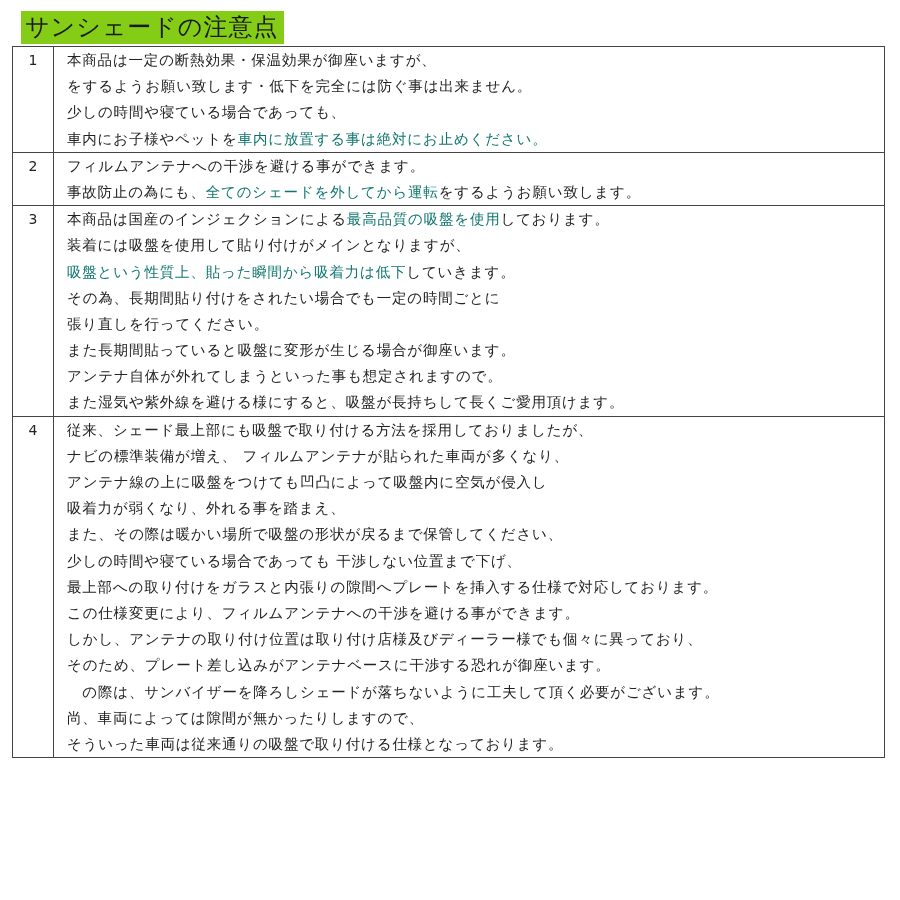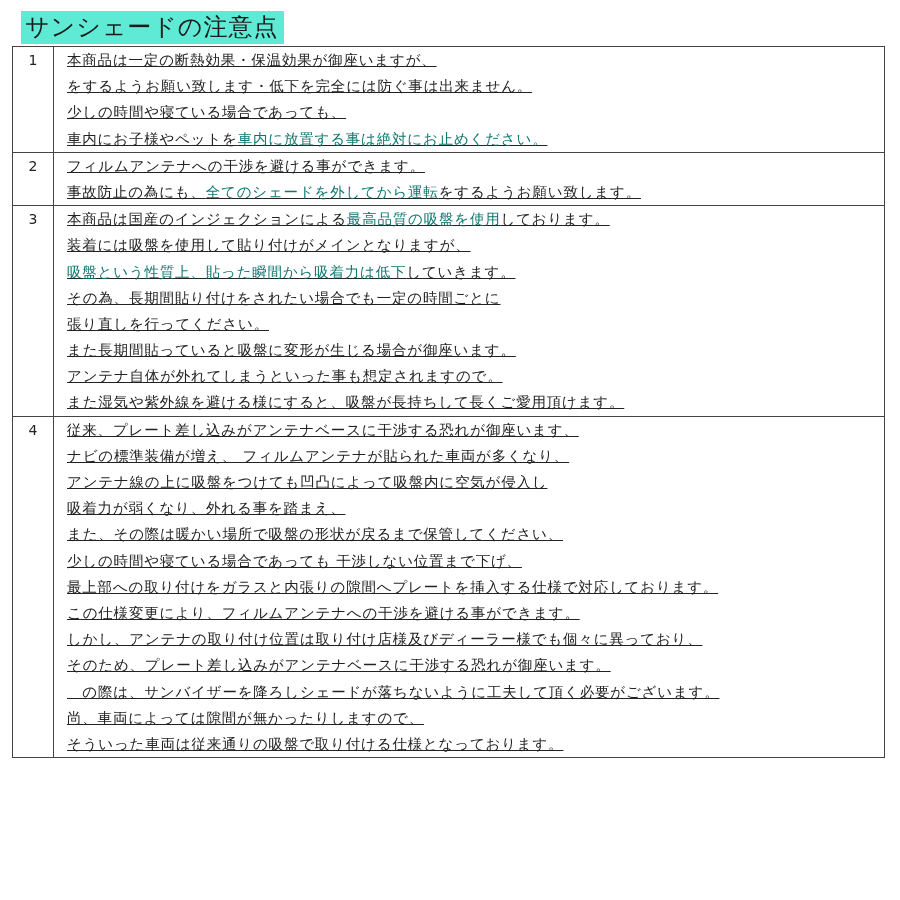--- a/index.html
+++ b/index.html
@@ -1,24 +1,24 @@
 <!DOCTYPE html>
 <html><head>
 <meta charset="utf-8">
 <style>
   html, body { margin:0; padding:0; background:#ffffff; }
   body { width:900px; height:900px; position:relative; overflow:hidden;
          font-family:"DejaVu Sans", "Liberation Sans", sans-serif; color:#222; }
   .title { position:absolute; left:21px; top:11px; height:33px; padding:0 6px 0 4px;
-           background:#5eead4; font-size:24px; line-height:33px; color:#1a1a1a; letter-spacing:1px; }
+           background:#84cc16; font-size:24px; line-height:33px; color:#1a1a1a; letter-spacing:1px; }
   table.notes { position:absolute; left:12px; top:46px; width:873px; border-collapse:collapse; }
   table.notes td { border:1px solid #444; vertical-align:top; padding:0; }
   td.num { width:40px; text-align:center; font-size:14px; line-height:26px; color:#222; }
   td.body { padding-left:13px !important; }
-  .line { font-size:14.5px; line-height:26.2px; height:26.2px; white-space:nowrap; letter-spacing:0.8px;text-decoration:underline; }
+  .line { font-size:14.5px; line-height:26.2px; height:26.2px; white-space:nowrap; letter-spacing:0.8px; }
   .red { color:#0f766e; }
 </style>
 </head>
 <body>
 
 <div class="title">サンシェードの注意点</div>
 
 <table class="notes">
   <tbody id="notes-body">
       <tr>
@@ -46,21 +46,21 @@
           <div class="line"><span>その為、長期間貼り付けをされたい場合でも一定の時間ごとに</span></div>
           <div class="line"><span>張り直しを行ってください。</span></div>
           <div class="line"><span>また長期間貼っていると吸盤に変形が生じる場合が御座います。</span></div>
           <div class="line"><span>アンテナ自体が外れてしまうといった事も想定されますので。</span></div>
           <div class="line"><span>また湿気や紫外線を避ける様にすると、吸盤が長持ちして長くご愛用頂けます。</span></div>
         </td>
       </tr>
       <tr>
         <td class="num">4</td>
         <td class="body">
-          <div class="line"><span>従来、プレート差し込みがアンテナベースに干渉する恐れが御座います、</span></div>
+          <div class="line"><span>従来、シェード最上部にも吸盤で取り付ける方法を採用しておりましたが、</span></div>
           <div class="line"><span>ナビの標準装備が増え、 フィルムアンテナが貼られた車両が多くなり、</span></div>
           <div class="line"><span>アンテナ線の上に吸盤をつけても凹凸によって吸盤内に空気が侵入し</span></div>
           <div class="line"><span>吸着力が弱くなり、外れる事を踏まえ、</span></div>
           <div class="line"><span>また、その際は暖かい場所で吸盤の形状が戻るまで保管してください、</span></div>
           <div class="line"><span>少しの時間や寝ている場合であっても 干渉しない位置まで下げ、</span></div>
           <div class="line"><span>最上部への取り付けをガラスと内張りの隙間へプレートを挿入する仕様で対応しております。</span></div>
           <div class="line"><span>この仕様変更により、フィルムアンテナへの干渉を避ける事ができます。</span></div>
           <div class="line"><span>しかし、アンテナの取り付け位置は取り付け店様及びディーラー様でも個々に異っており、</span></div>
           <div class="line"><span>そのため、プレート差し込みがアンテナベースに干渉する恐れが御座います。</span></div>
           <div class="line"><span>　の際は、サンバイザーを降ろしシェードが落ちないように工夫して頂く必要がございます。</span></div>

